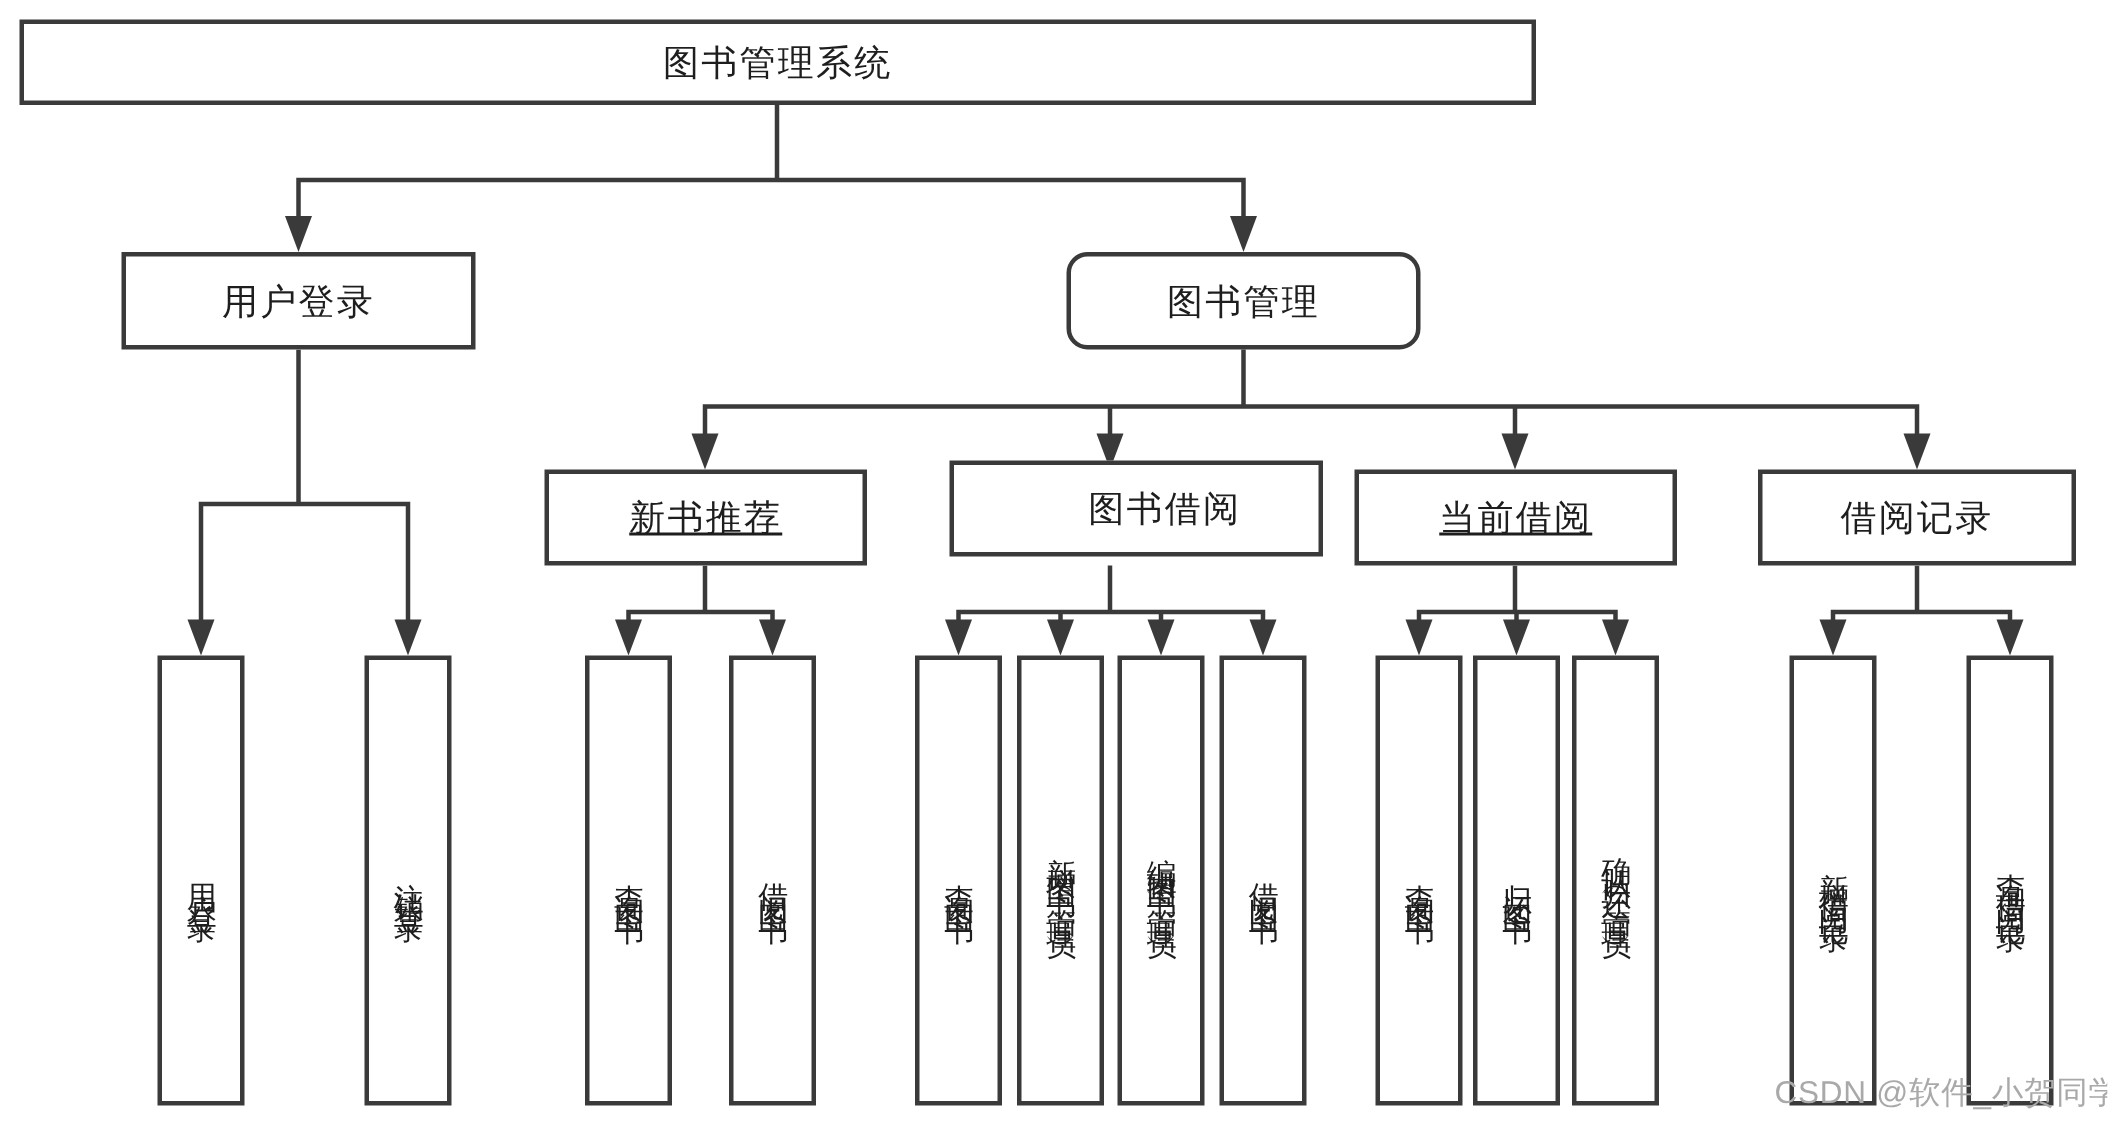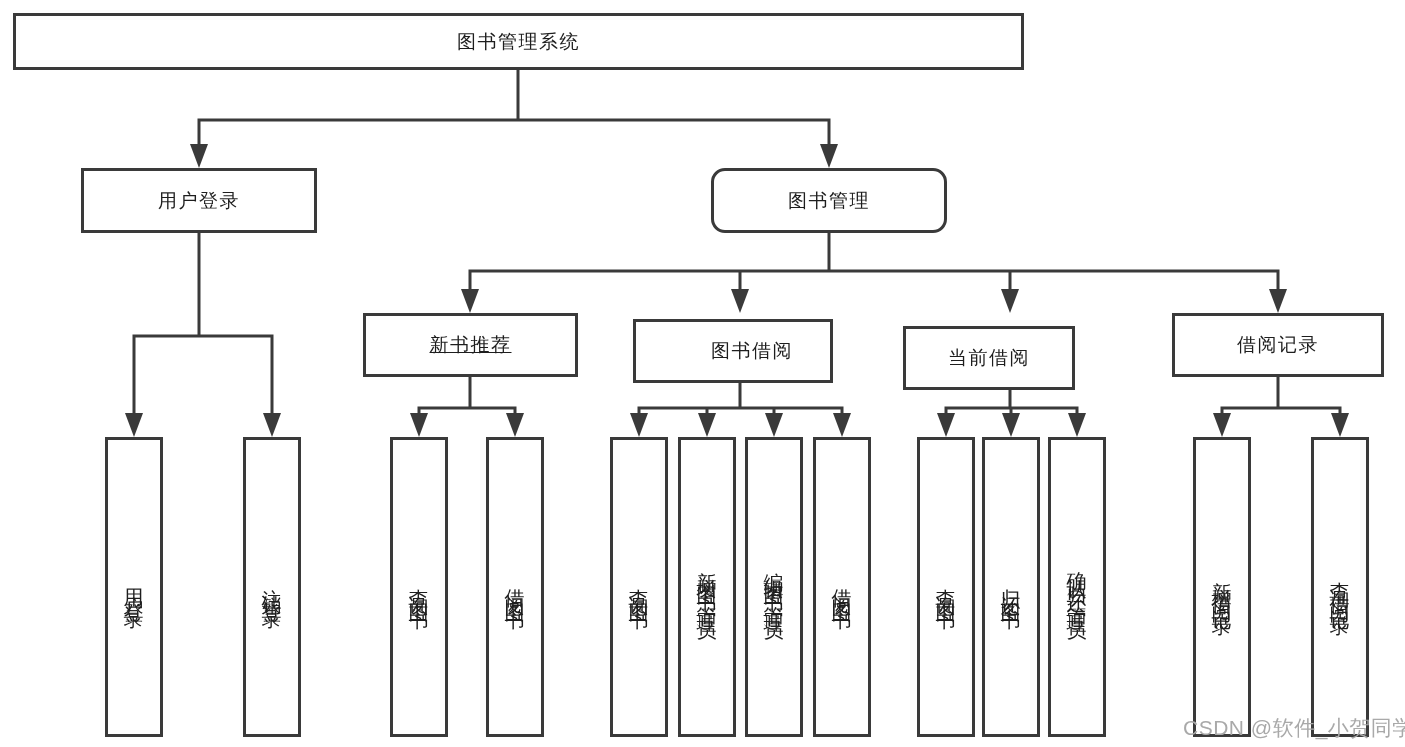--- a/index.html
+++ b/index.html
@@ -6,21 +6,21 @@
   .canvas {
     position:relative; width:1405px; height:747px; background:#ffffff;
     font-family:"Liberation Sans", sans-serif; overflow:hidden;
   }
   .box {
     position:absolute; box-sizing:border-box;
     border:3px solid #3a3a3a; background:#ffffff;
     display:flex; align-items:center; justify-content:center;
     color:#1e1e1e;
   }
-  .box-h { font-size:19px; letter-spacing:1.5px; }
+  .box-h { font-size:24px; letter-spacing:1.5px; }
   .box-v span {
     writing-mode:vertical-rl; text-orientation:mixed;
     font-size:20px; letter-spacing:7px; line-height:1;
   }
   .connectors { position:absolute; left:0; top:0; width:1405px; height:747px; }
   .connectors path { stroke:#3a3a3a; stroke-width:3; fill:none; }
   .connectors polygon { fill:#3a3a3a; stroke:none; }
   .watermark {
     position:absolute; left:1183px; top:714px;
     font-size:21px; color:#a9a9a9; letter-spacing:0.5px; white-space:nowrap;
@@ -88,24 +88,24 @@
   <div class="box box-h" style="left:81px; top:168px; width:236px; height:65px;">
     <span>用户登录</span>
   </div>
   <div class="box box-h" style="left:711px; top:168px; width:236px; height:65px;border-radius:14px;">
     <span>图书管理</span>
   </div>
 
   <div class="box box-h" style="left:363px; top:313px; width:215px; height:64px;text-decoration:underline;">
     <span>新书推荐</span>
   </div>
-  <div class="box box-h" style="left:633px; top:319px; width:200px; height:64px;padding-left:38px;">
+  <div class="box box-h" style="left:633px; top:307px; width:249px; height:64px;padding-left:38px;">
     <span>图书借阅</span>
   </div>
-  <div class="box box-h" style="left:903px; top:326px; width:172px; height:64px;">
+  <div class="box box-h" style="left:903px; top:313px; width:215px; height:64px;text-decoration:underline;">
     <span>当前借阅</span>
   </div>
   <div class="box box-h" style="left:1172px; top:313px; width:212px; height:64px;justify-content:center;">
     <span>借阅记录</span>
   </div>
 
   <div class="box box-v" style="left:105px; top:437px; width:58px; height:300px;">
     <span>用户登录</span>
   </div>
   <div class="box box-v" style="left:243px; top:437px; width:58px; height:300px;">

